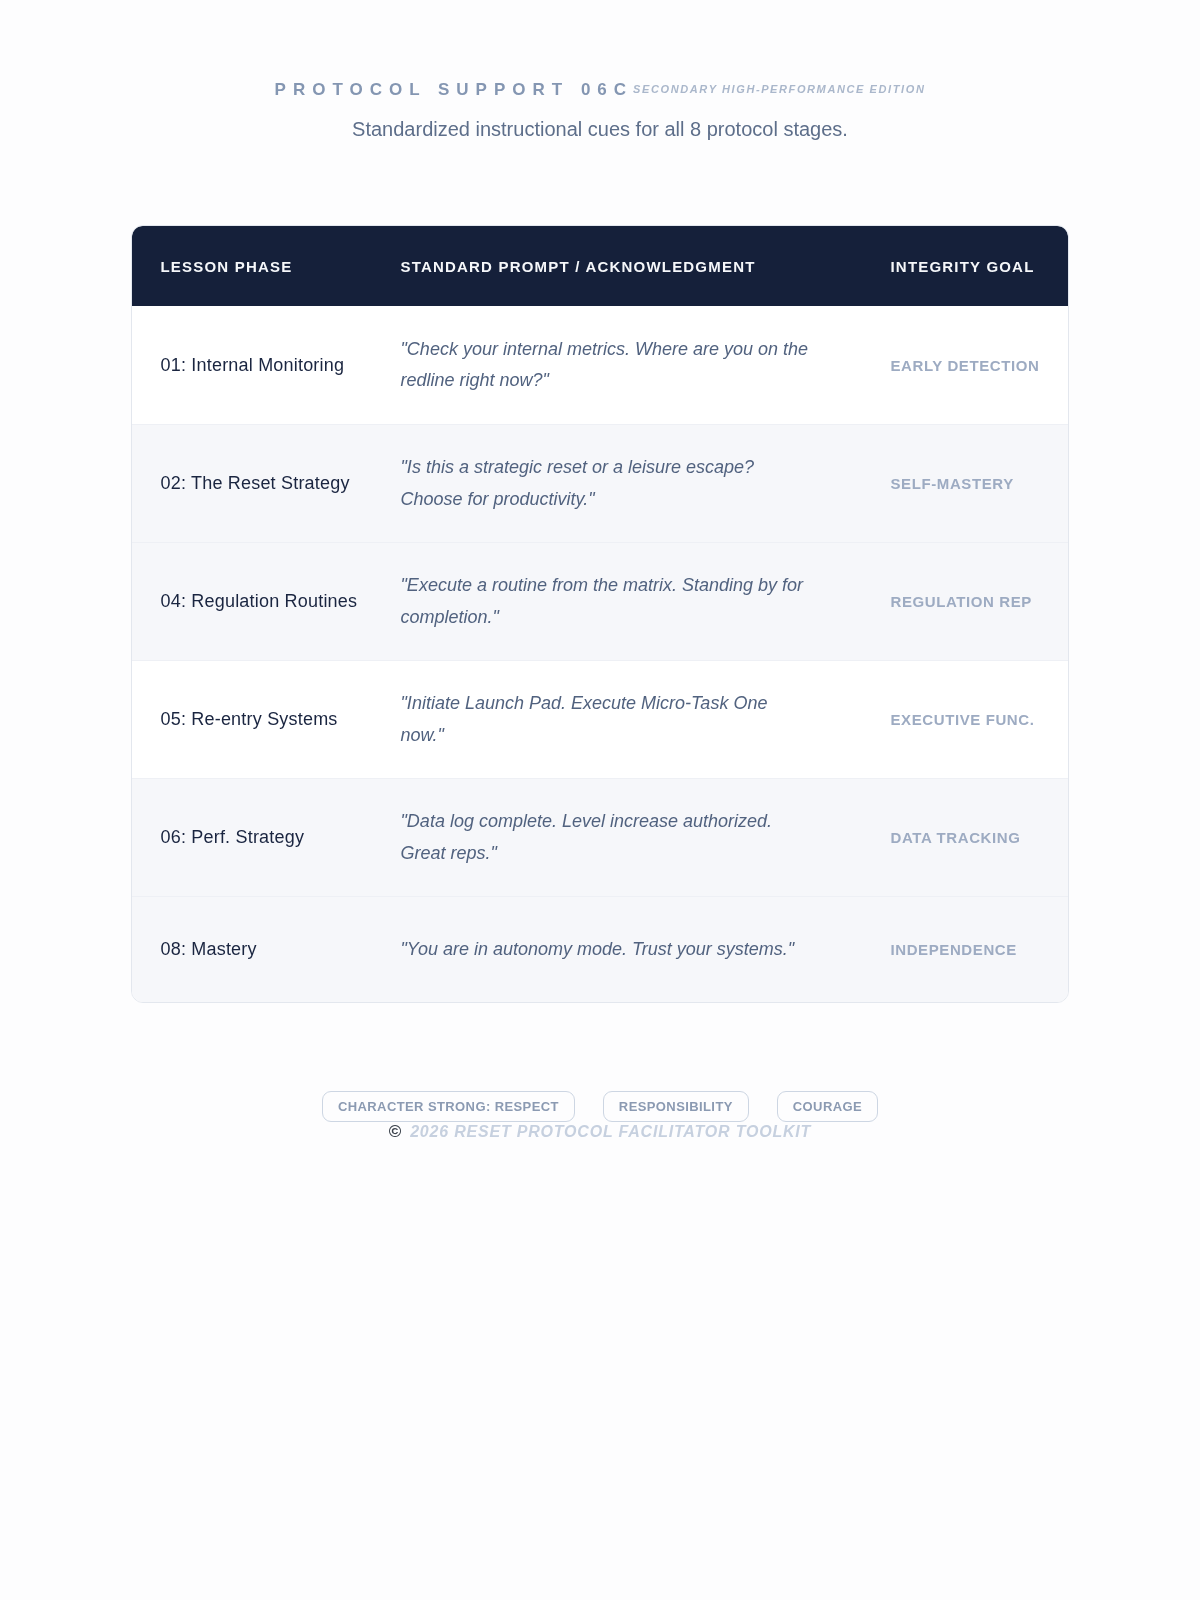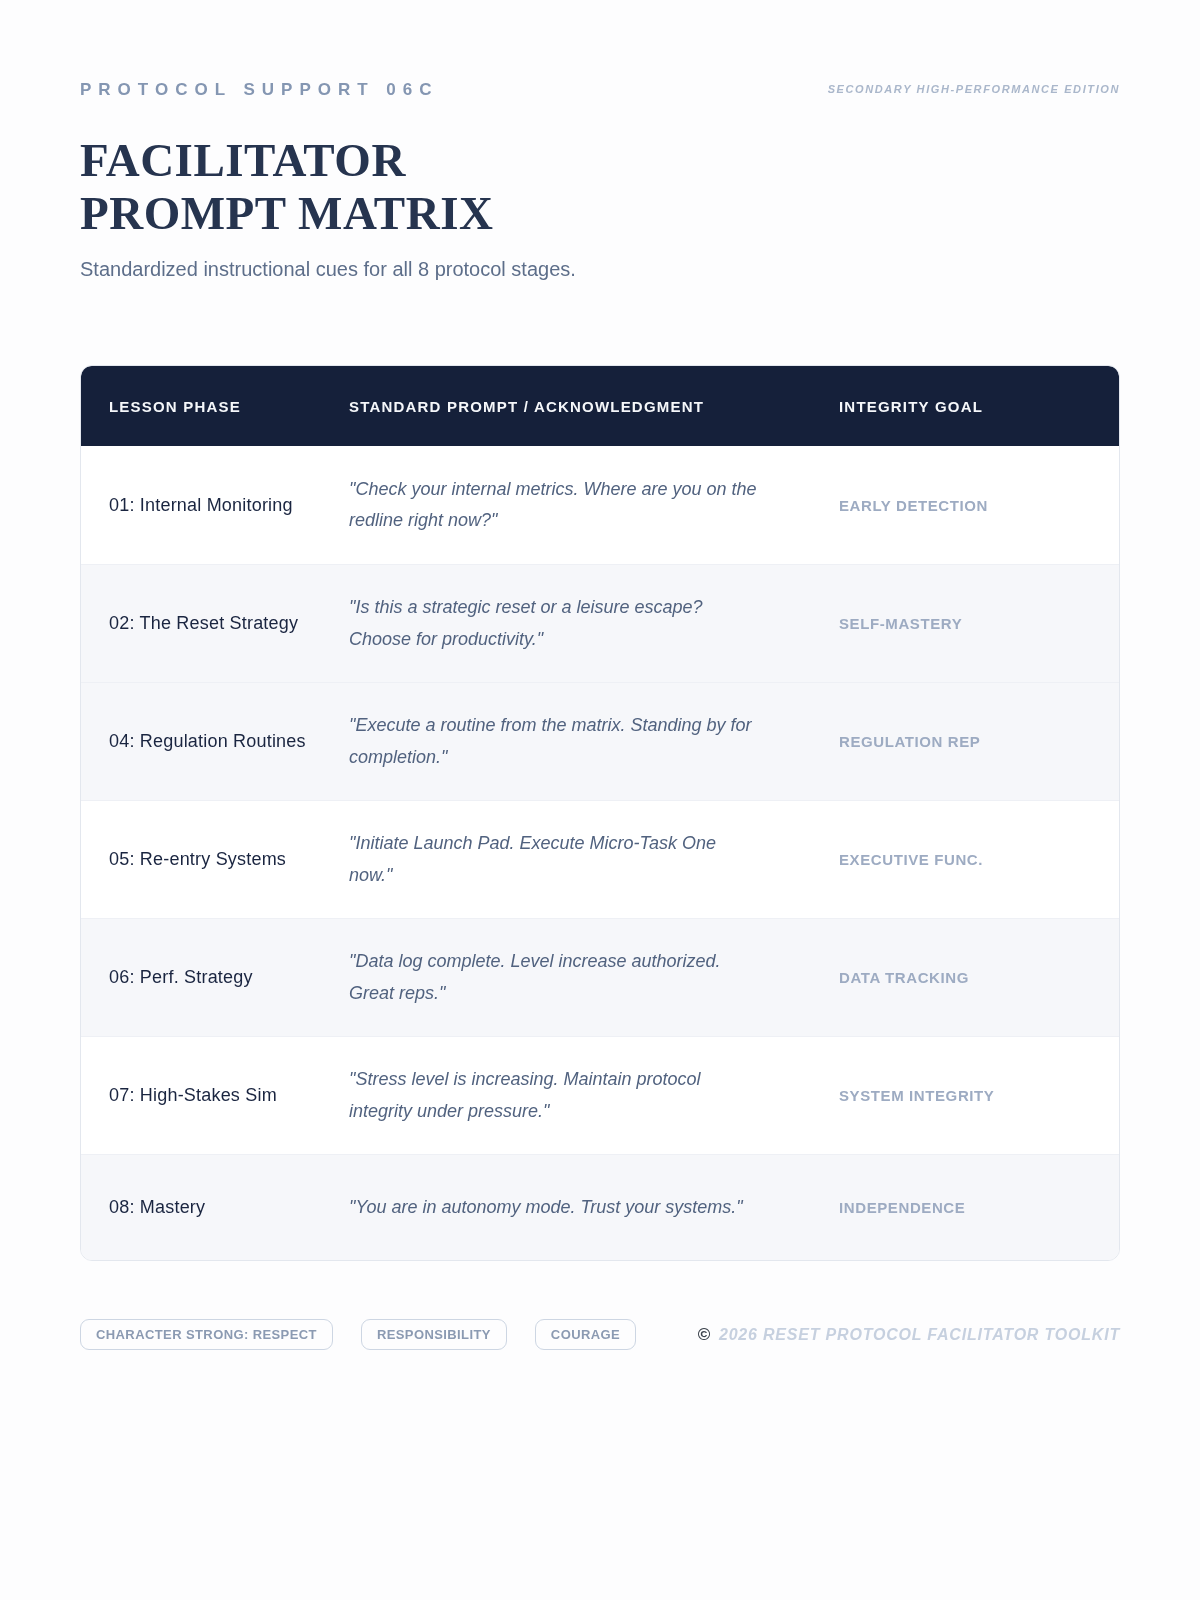--- a/index.html
+++ b/index.html
@@ -6,21 +6,21 @@
   html, body { width: 1200px; height: 1600px; }
   body {
     background: #fdfdfe;
     font-family: "Liberation Sans", sans-serif;
     color: #1a2540;
     position: relative;
   }
   .page {
     width: 1200px; height: 1600px;
     padding: 80px 80px 0 80px;
-    display: flex; flex-direction: column;
+    display: flex; flex-direction: column; align-items: center;
   }
 
   
   .topbar { display: flex; justify-content: space-between; align-items: flex-start; }
   .eyebrow {
     font-size: 17px; font-weight: bold; letter-spacing: 7px;
     color: #8496b2;
   }
   .edition {
     max-width: 350px; text-align: right;
@@ -87,22 +87,22 @@
     white-space: pre-line;
     padding-right: 6px;
   }
   .cell.goal {
     font-size: 15px; font-weight: bold;
     color: #9dabc2; letter-spacing: 0.6px;
   }
 
   
   .footer {
-    margin-top: 58px;
-    display: flex; justify-content: space-between; align-items: center;
+    margin-top: 88px;
+    display: flex; justify-content: space-between; align-items: center; flex-direction: column;
   }
   .badges { display: flex; gap: 28px; align-items: center; }
   .badge {
     border: 1.5px solid #cdd6e3;
     border-radius: 9px;
     padding: 7px 15px;
     font-size: 13px; font-weight: bold;
     letter-spacing: 0.4px;
     color: #8b9ab2;
     background: transparent;
@@ -124,21 +124,20 @@
 </head>
 <body>
 
 <div class="page">
 
   <div class="topbar">
     <div class="eyebrow">PROTOCOL SUPPORT 06C</div>
     <div class="edition">SECONDARY HIGH-PERFORMANCE EDITION</div>
   </div>
 
-  <h1 class="title"><span>FACILITATOR</span><br><span>PROMPT MATRIX</span></h1>
 
   <p class="subtitle">Standardized instructional cues for all 8 protocol stages.</p>
 
   <div class="matrix">
     <div class="thead">
       <div class="th">LESSON PHASE</div>
       <div class="th">STANDARD PROMPT / ACKNOWLEDGMENT</div>
       <div class="th">INTEGRITY GOAL</div>
     </div>
     <div>
@@ -165,26 +164,20 @@
           <div class="cell prompt">"Initiate Launch Pad. Execute Micro-Task One
 now."</div>
           <div class="cell goal">EXECUTIVE FUNC.</div>
         </div>
         <div class="row alt">
           <div class="cell phase">06: Perf. Strategy</div>
           <div class="cell prompt">"Data log complete. Level increase authorized.
 Great reps."</div>
           <div class="cell goal">DATA TRACKING</div>
         </div>
-        <div class="row">
-          <div class="cell phase">07: High-Stakes Sim</div>
-          <div class="cell prompt">"Stress level is increasing. Maintain protocol
-integrity under pressure."</div>
-          <div class="cell goal">SYSTEM INTEGRITY</div>
-        </div>
         <div class="row alt">
           <div class="cell phase">08: Mastery</div>
           <div class="cell prompt">"You are in autonomy mode. Trust your systems."</div>
           <div class="cell goal">INDEPENDENCE</div>
         </div>
       </div>
   </div>
 
   <div class="footer">
     <div class="badges">

